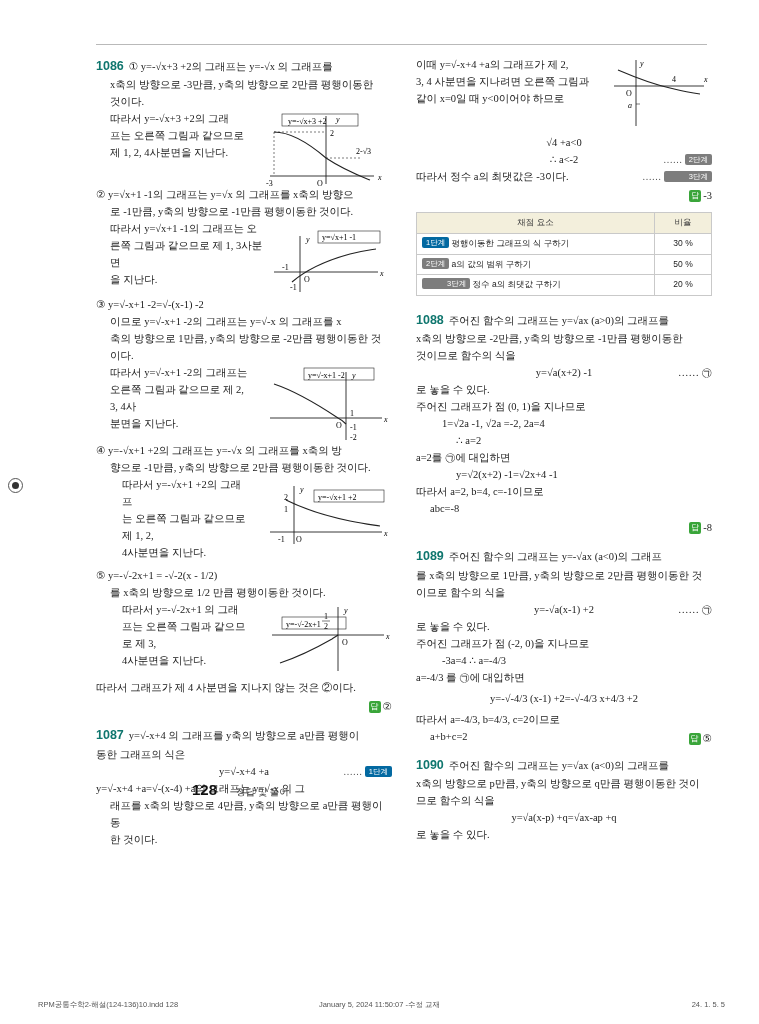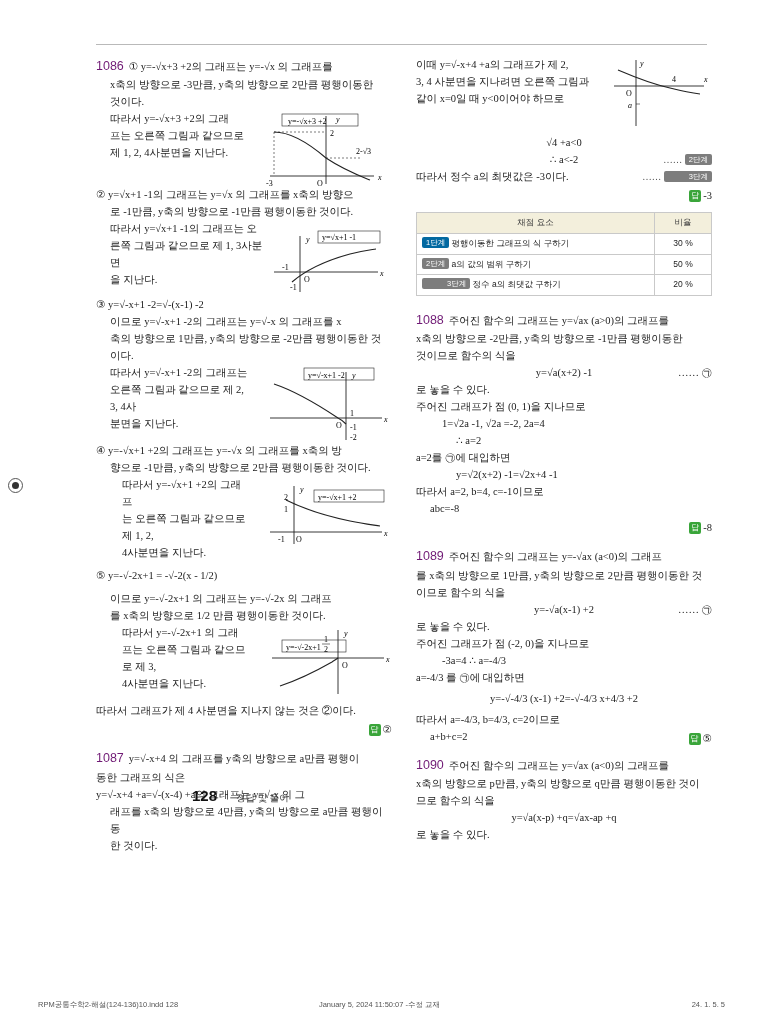--- a/index.html
+++ b/index.html
@@ -19,21 +19,21 @@
     border-top:1px solid #b9b9b9;
   }
   .col {
     position:absolute; top:56px; width:296px;
     font-size:10.5px; line-height:1.62;
   }
   .col-left { left:96px; }
   .col-right { left:416px; }
 
   .qnum {
-    color:#701a75; font-weight:normal; font-size:12.5px;
+    color:#0f766e; font-weight:bold; font-size:12.5px;
     font-family:"Liberation Sans", sans-serif;
     margin-right:5px;
   }
   .prob { margin-bottom:9px; }
   .ind1 { padding-left:14px; }
   .ind2 { padding-left:26px; }
   .ind3 { padding-left:40px; }
   .center { text-align:center; }
   .right { text-align:right; }
   .row { display:block; }
@@ -254,21 +254,20 @@
             <text x="16" y="64" font-size="8" font-family="Liberation Serif, serif">-1</text>
             <text x="22" y="34" font-size="8" font-family="Liberation Serif, serif">1</text>
             <text x="22" y="22" font-size="8" font-family="Liberation Serif, serif">2</text>
             <text x="56" y="22" font-size="8" font-family="Liberation Serif, serif">y=-√x+1 +2</text>
             <rect x="52" y="12" width="70" height="12" fill="none" stroke="#222" stroke-width="0.6"></rect>
           </svg>
         </div>
       </div>
 
       <div class="row" style="margin-top:6px;">⑤ y=-√-2x+1 = -√-2(x - 1/2)</div>
-      <div class="row ind1" style="margin-top:6px;">이므로 y=-√-2x+1 의 그래프는 y=-√-2x 의 그래프</div>
       <div class="row ind1">를 x축의 방향으로 1/2 만큼 평행이동한 것이다.</div>
 
       <div style="position:relative; min-height:72px;">
         <div style="width:152px;">
           <div class="row ind2">따라서 y=-√-2x+1 의 그래</div>
           <div class="row ind2">프는 오른쪽 그림과 같으므로 제 3,</div>
           <div class="row ind2">4사분면을 지난다.</div>
         </div>
         <div class="figbox" style="position:absolute; right:0; top:0px;">
           <svg width="128" height="76" viewBox="0 0 128 76">
@@ -293,20 +292,26 @@
       <div class="ans-line">
         <span class="ans-badge">답</span><span>②</span>
       </div>
     </div>
 
     <div class="prob">
       <div class="row" style="margin-top:10px;">
         <span class="qnum">1087</span><span>y=√-x+4 의 그래프를 y축의 방향으로 a만큼 평행이</span>
       </div>
       <div class="row">동한 그래프의 식은</div>
+      <div class="row center" style="position:relative;">
+        <span>y=√-x+4 +a</span>
+        <span style="position:absolute; right:0;">
+          <span class="dots">……</span> <span class="step s1">1단계</span>
+        </span>
+      </div>
       <div class="row">y=√-x+4 +a=√-(x-4) +a의 그래프는 y=√-x 의 그</div>
       <div class="row ind1">래프를 x축의 방향으로 4만큼, y축의 방향으로 a만큼 평행이동</div>
       <div class="row ind1">한 것이다.</div>
     </div>
 
     <div class="footer-page">
       <span class="pnum">128</span><span class="ptxt">정답 및 풀이</span>
     </div>
   </div>
 

